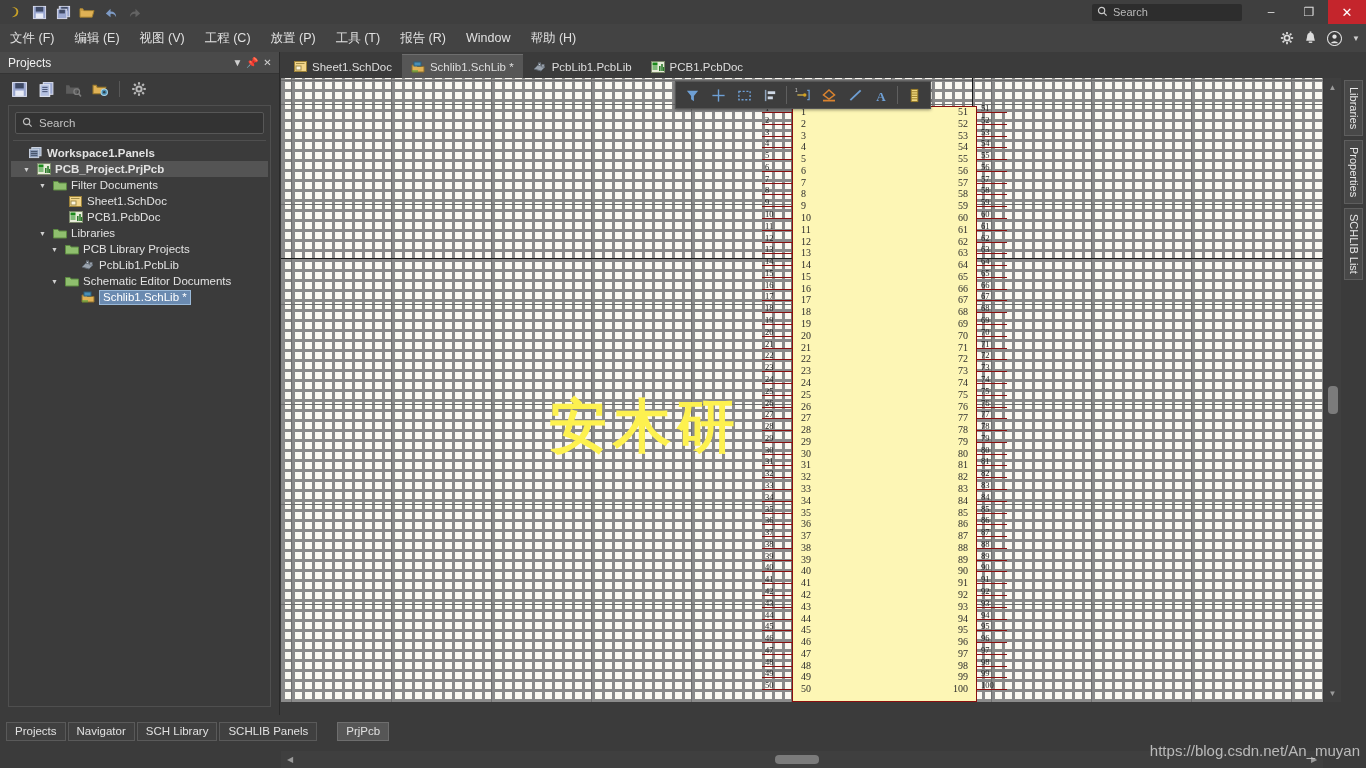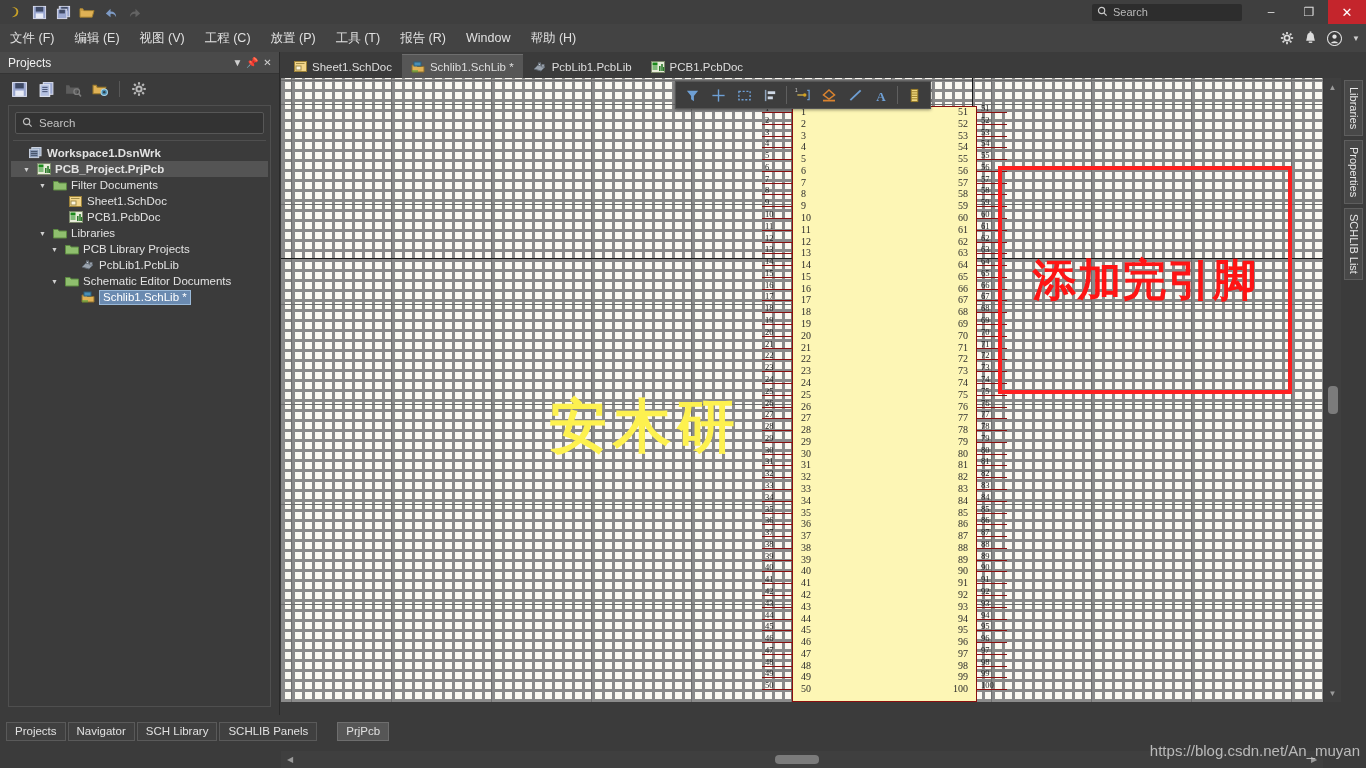--- a/index.html
+++ b/index.html
@@ -434,21 +434,21 @@
             <svg width="13" height="12" viewBox="0 0 14 13">
                 <rect x="3" y="0.5" width="10" height="9" fill="#9aabc4" stroke="#d4dbe8"></rect>
                 <rect x="0.5" y="2.5" width="10" height="9" fill="#8b9cb8" stroke="#cdd6e5"></rect>
                 <g stroke="#3d4a60">
                   <line x1="2" y1="5" x2="9" y2="5"></line>
                   <line x1="2" y1="7" x2="9" y2="7"></line>
                   <line x1="2" y1="9" x2="9" y2="9"></line>
                 </g>
               </svg>
           </span>
-          <span class="lbl bold">Workspace1.DsnWrk</span>
+          <span class="lbl bold">Workspace1.Panels</span>
         </div>
 
         <div class="tnode sel-row" style="padding-left:12px">
           <span class="tw">▼</span>
           <span class="ticon">
             <svg width="14" height="12" viewBox="0 0 14 12">
                 <rect x="0.5" y="0.5" width="13" height="11" fill="#e7ecd9" stroke="#7e8a6c"></rect>
                 <rect x="1.5" y="1.5" width="5" height="3" fill="#1a8a1a"></rect>
                 <rect x="1.5" y="5.5" width="5" height="1" fill="#1a8a1a"></rect>
                 <rect x="1.5" y="7.5" width="5" height="1" fill="#1a8a1a"></rect>
@@ -916,23 +916,20 @@
           <div class="pinline" style="left: 696px; top: 599.44px; width: 30px;"></div>
           <div class="pindes" style="left: 700px; top: 590.44px;">99</div>
           <div class="pin-right" style="left: 656px; width: 31px; top: 593.44px;">99</div>
           <div class="pinline" style="left: 696px; top: 611.22px; width: 30px;"></div>
           <div class="pindes" style="left: 700px; top: 602.22px;">100</div>
           <div class="pin-right" style="left: 656px; width: 31px; top: 605.22px;">100</div>
         </div>
 
       <div class="watermark" style="left:268px; top:310px;">安木研</div>
 
-      <div class="annot" style="left:717px; top:88px; width:294px; height:228px;">
-        <span class="annot-text">添加完引脚</span>
-      </div>
     </div>
 
     <div class="floattb" style="left:394px; top:3px;">
       <span class="ftb-ico">
         <svg width="15" height="15" viewBox="0 0 16 16">
             <path d="M2 3 L14 3 L9.5 8.5 L9.5 14 L6.5 12 L6.5 8.5Z" fill="#6e9fd4"></path>
           </svg>
       </span>
       <span class="ftb-ico">
         <svg width="15" height="15" viewBox="0 0 16 16">

